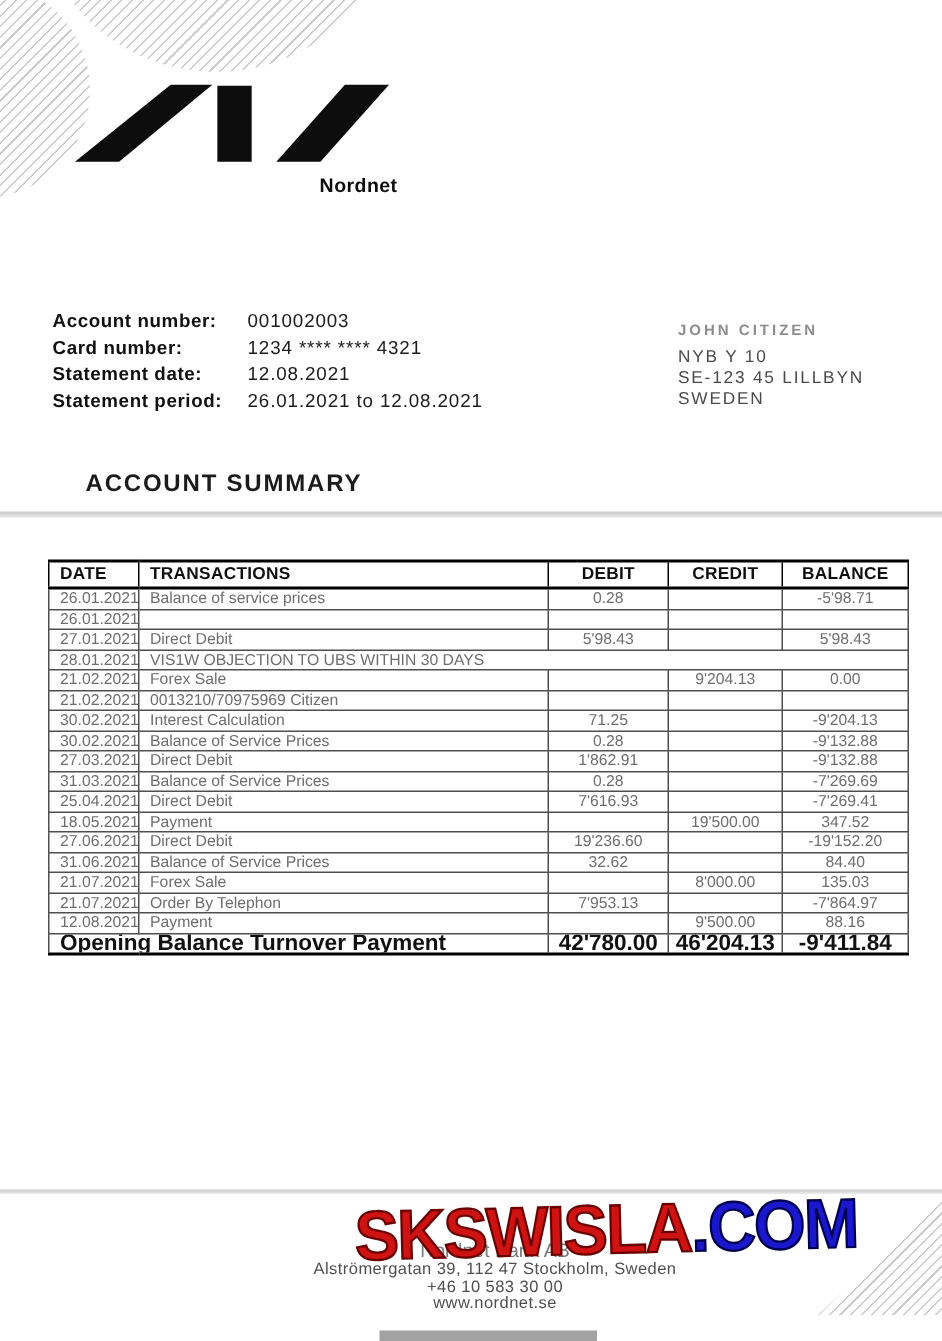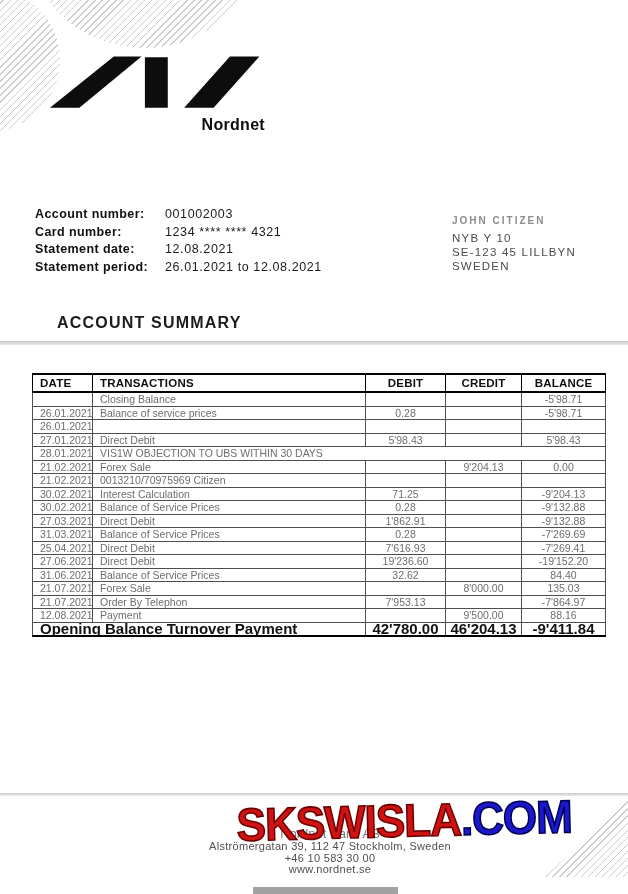--- a/index.html
+++ b/index.html
@@ -26,21 +26,21 @@
     clip-path:polygon(0 100%, 100% 0, 100% 100%);
   }
   .bottom-bar {
     position:absolute; left:253px; top:887px; width:145px; height:7px;
     background:#a2a2a2;
   }
   
   .logo-mark { position:absolute; left:48px; top:54px; width:216px; height:58px; }
   .logo-text {
     position:absolute; left:150px; top:116px; width:115px;
-    font-size:16px; font-weight:bold; letter-spacing:0.3px; color:#0d0d0d;
+    font-size:13px; font-weight:bold; letter-spacing:0.3px; color:#0d0d0d;
     text-align:right;
   }
   
   .account-info { position:absolute; left:35px; top:206px; width:330px; }
   .account-info .row { display:flex; line-height:17.5px; font-size:12.5px; }
   .account-info .lbl { width:130px; font-weight:bold; letter-spacing:0.4px; color:#111; }
   .account-info .val { letter-spacing:0.6px; color:#1c1c1c; }
   
   .recipient { position:absolute; left:452px; top:215px; width:165px; }
   .recipient .name {
@@ -148,27 +148,20 @@
         <tr>
           <th>DATE</th>
           <th>TRANSACTIONS</th>
           <th class="num">DEBIT</th>
           <th class="num">CREDIT</th>
           <th class="num">BALANCE</th>
         </tr>
       </thead>
       <tbody id="tbl-body">
           <tr>
-            <td>&nbsp;</td>
-            <td>Closing Balance</td>
-            <td class="num">&nbsp;</td>
-            <td class="num">&nbsp;</td>
-            <td class="num">-5'98.71</td>
-          </tr>
-          <tr>
             <td>26.01.2021</td>
             <td>Balance of service prices</td>
             <td class="num">0.28</td>
             <td class="num">&nbsp;</td>
             <td class="num">-5'98.71</td>
           </tr>
           <tr>
             <td>26.01.2021</td>
             <td>&nbsp;</td>
             <td class="num">&nbsp;</td>
@@ -227,20 +220,27 @@
             <td class="num">0.28</td>
             <td class="num">&nbsp;</td>
             <td class="num">-7'269.69</td>
           </tr>
           <tr>
             <td>25.04.2021</td>
             <td>Direct Debit</td>
             <td class="num">7'616.93</td>
             <td class="num">&nbsp;</td>
             <td class="num">-7'269.41</td>
+          </tr>
+          <tr>
+            <td>18.05.2021</td>
+            <td>Payment</td>
+            <td class="num">&nbsp;</td>
+            <td class="num">19'500.00</td>
+            <td class="num">347.52</td>
           </tr>
           <tr>
             <td>27.06.2021</td>
             <td>Direct Debit</td>
             <td class="num">19'236.60</td>
             <td class="num">&nbsp;</td>
             <td class="num">-19'152.20</td>
           </tr>
           <tr>
             <td>31.06.2021</td>

